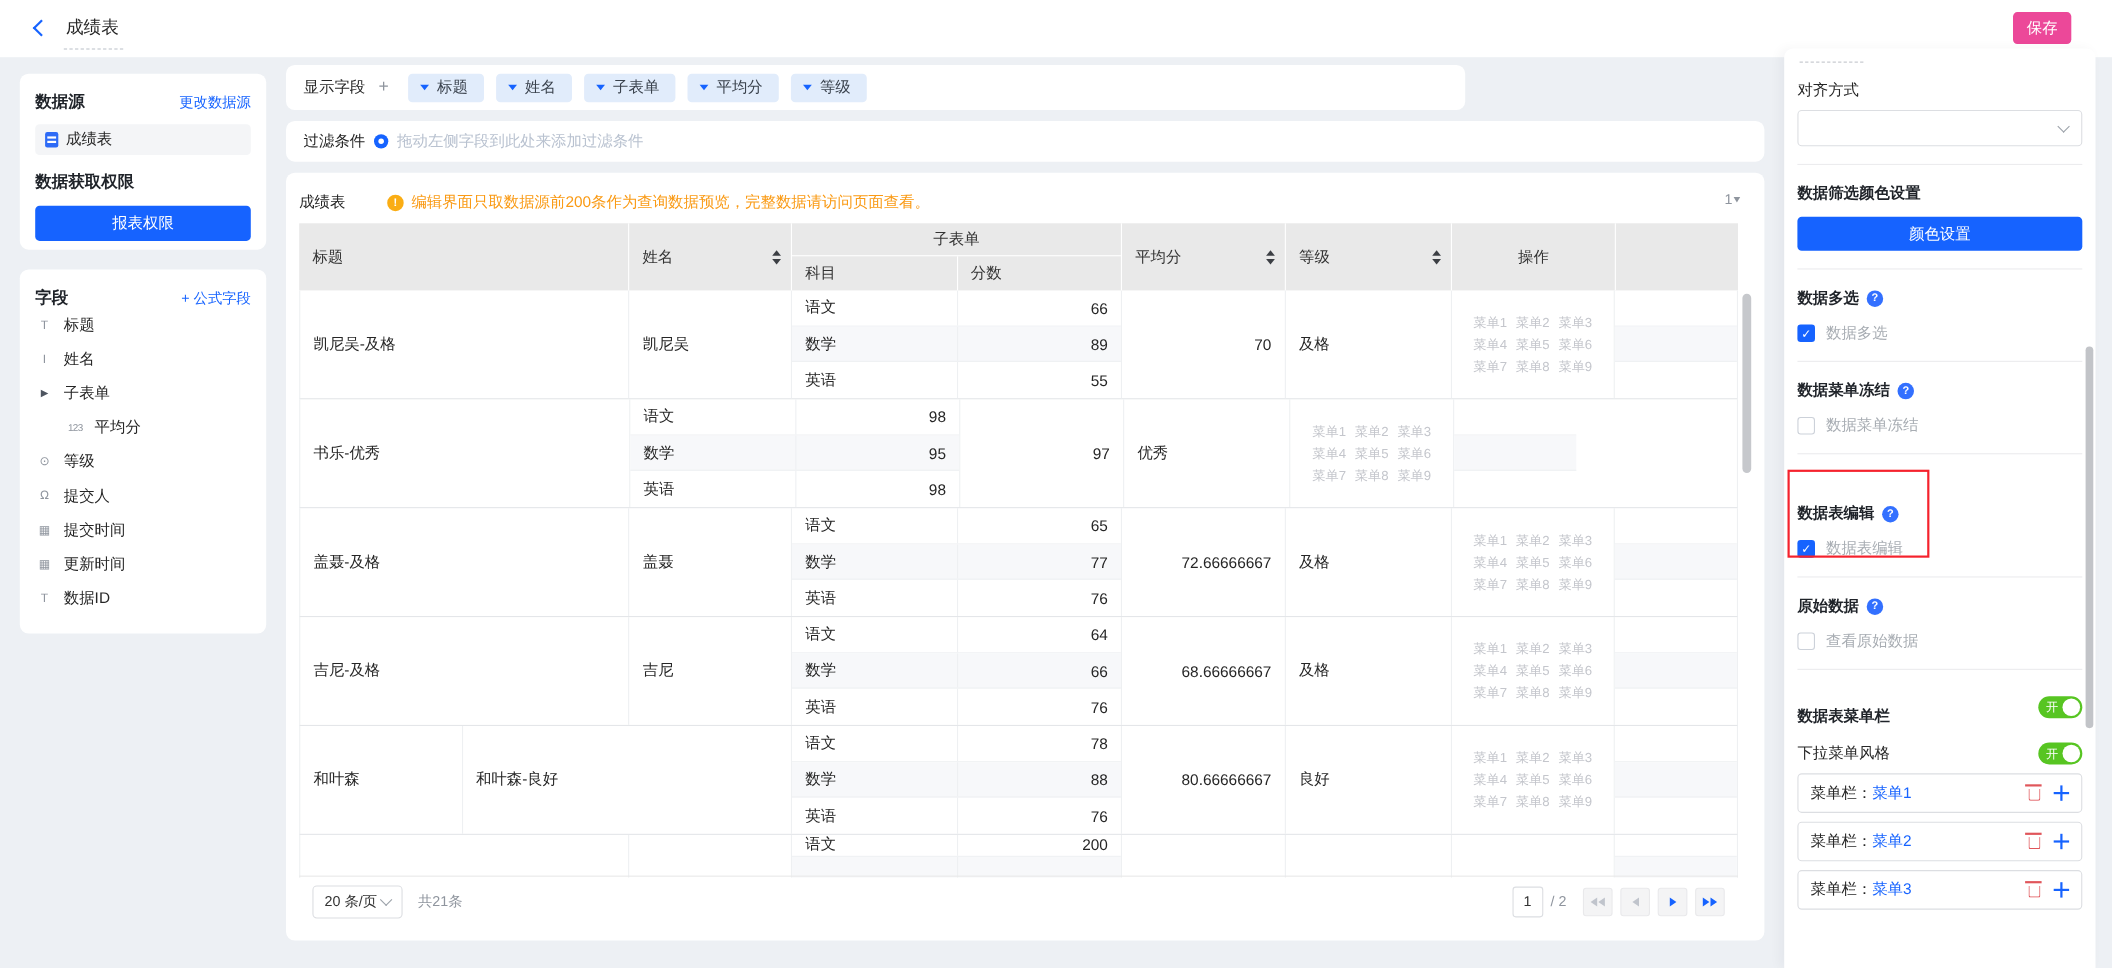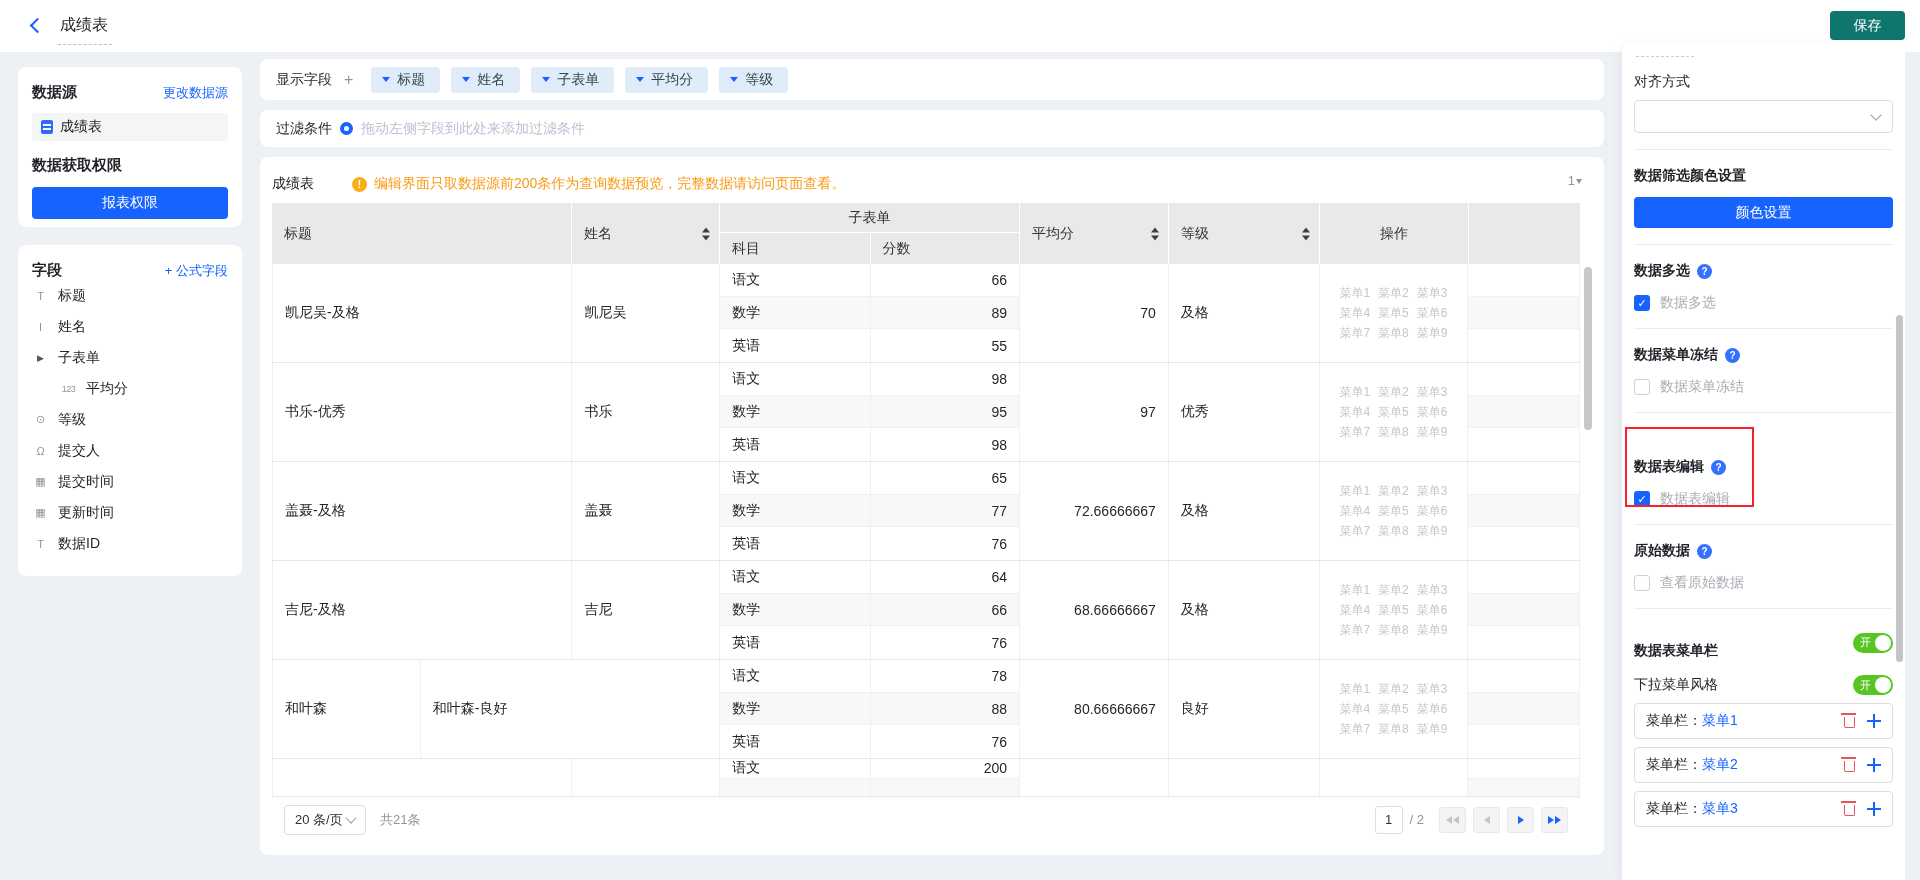--- a/index.html
+++ b/index.html
@@ -4,21 +4,21 @@
 <style>
   * { margin:0; padding:0; box-sizing:border-box; }
   html,body { width:1920px; height:880px; }
   body { background:#edf0f4; font-family:"Liberation Sans","DejaVu Sans",sans-serif; font-size:14px; color:#262626; overflow:hidden; position:relative; }
 
   
   .topbar { position:absolute; left:0; top:0; width:1920px; height:52px; background:#fff; }
   .back { position:absolute; left:32px; top:20px; width:11px; height:11px; border-left:2px solid #1663ff; border-bottom:2px solid #1663ff; transform:rotate(45deg); cursor:pointer; }
   .page-title { position:absolute; left:60px; top:15px; font-size:16px; color:#262626; }
   .title-underline { position:absolute; left:58px; top:44px; width:54px; border-bottom:1px dashed #b9bfc8; }
-  .save-btn { position:absolute; left:1830px; top:11px; width:75px; height:29px; background:#0f766e; color:#fff; border-radius:4px; display:flex; align-items:center; justify-content:center; font-size:14px; cursor:pointer; }
+  .save-btn { position:absolute; left:1830px; top:11px; width:53px; height:29px; background:#ec4899; color:#fff; border-radius:4px; display:flex; align-items:center; justify-content:center; font-size:14px; cursor:pointer; }
 
   
   .panel { background:#fff; border-radius:8px; position:absolute; }
   .link { color:#1663ff; cursor:pointer; }
   .chev { width:8px; height:8px; border-right:1.6px solid #9aa0a8; border-bottom:1.6px solid #9aa0a8; transform:rotate(45deg); margin-top:-4px; }
   .help { width:15px; height:15px; border-radius:50%; background:#3370ff; color:#fff; font-size:10px; font-weight:bold; display:inline-flex; align-items:center; justify-content:center; }
   .cb { width:16px; height:16px; border-radius:3px; flex:0 0 16px; }
   .cb.on { background:#1663ff; color:#fff; display:flex; align-items:center; justify-content:center; font-size:11px; }
   .cb.off { background:#fff; border:1px solid #ccd1d9; }
   .divider { height:1px; background:#ececee; margin:16px 0; }
@@ -35,21 +35,21 @@
   .perm-btn { margin-top:12px; height:32px; background:#1663ff; color:#fff; border-radius:4px; display:flex; align-items:center; justify-content:center; cursor:pointer; }
 
   .lp2 { left:18px; top:245px; width:224px; height:331px; padding:16px 14px; }
   .fitem { height:31px; display:flex; align-items:center; gap:9px; cursor:pointer; }
   .fitem:first-of-type { margin-top:6px; }
   .ficon { width:17px; color:#8f959e; font-size:11px; display:flex; justify-content:center; flex:0 0 17px; }
   .ficon.num { font-size:9px; letter-spacing:-0.5px;margin-left:28px; }
   .ficon.tri { color:#4e5560; font-size:9px; }
 
   
-  .bar1 { left:260px; top:59px; width:1344px; height:41px; display:flex; align-items:center; padding:0 16px; gap:10px; }
+  .bar1 { left:260px; top:59px; width:1072px; height:41px; display:flex; align-items:center; padding:0 16px; gap:10px; }
   .plus { color:#8f959e; font-size:16px; margin-left:2px; }
   .tags { display:flex; gap:11px; margin-left:8px; }
   .tag { height:26px; background:#e1ecfb; border-radius:4px; display:flex; align-items:center; gap:7px; padding:0 15px 0 11px; color:#3a424d; cursor:pointer; }
   .tag .tri-dn { width:0; height:0; border-left:4px solid transparent; border-right:4px solid transparent; border-top:5px solid #1663ff; }
 
   .bar2 { left:260px; top:110px; width:1344px; height:37px; display:flex; align-items:center; padding:0 16px; gap:8px; }
   .gear { width:13px; height:13px; border-radius:50%; background:#1663ff; position:relative; }
   .gear::after { content:""; position:absolute; inset:4px; background:#fff; border-radius:50%; }
   .placeholder { color:#b9c2d0; }
 
@@ -321,21 +321,20 @@
         </div>
       <div class="td c-last">
           <div class="lline"></div>
           <div class="lline alt"></div>
           <div class="lline"></div>
         </div>
     </div>
 
     <div class="trow">
       <div class="td c-title">书乐-优秀</div>
-      <div class="td c-name">书乐</div>
       <div class="td c-sub">
         <div class="srow">
             <span class="scell-subj">语文</span>
             <span class="scell-score">98</span>
           </div>
         <div class="srow alt">
             <span class="scell-subj">数学</span>
             <span class="scell-score">95</span>
           </div>
         <div class="srow">

